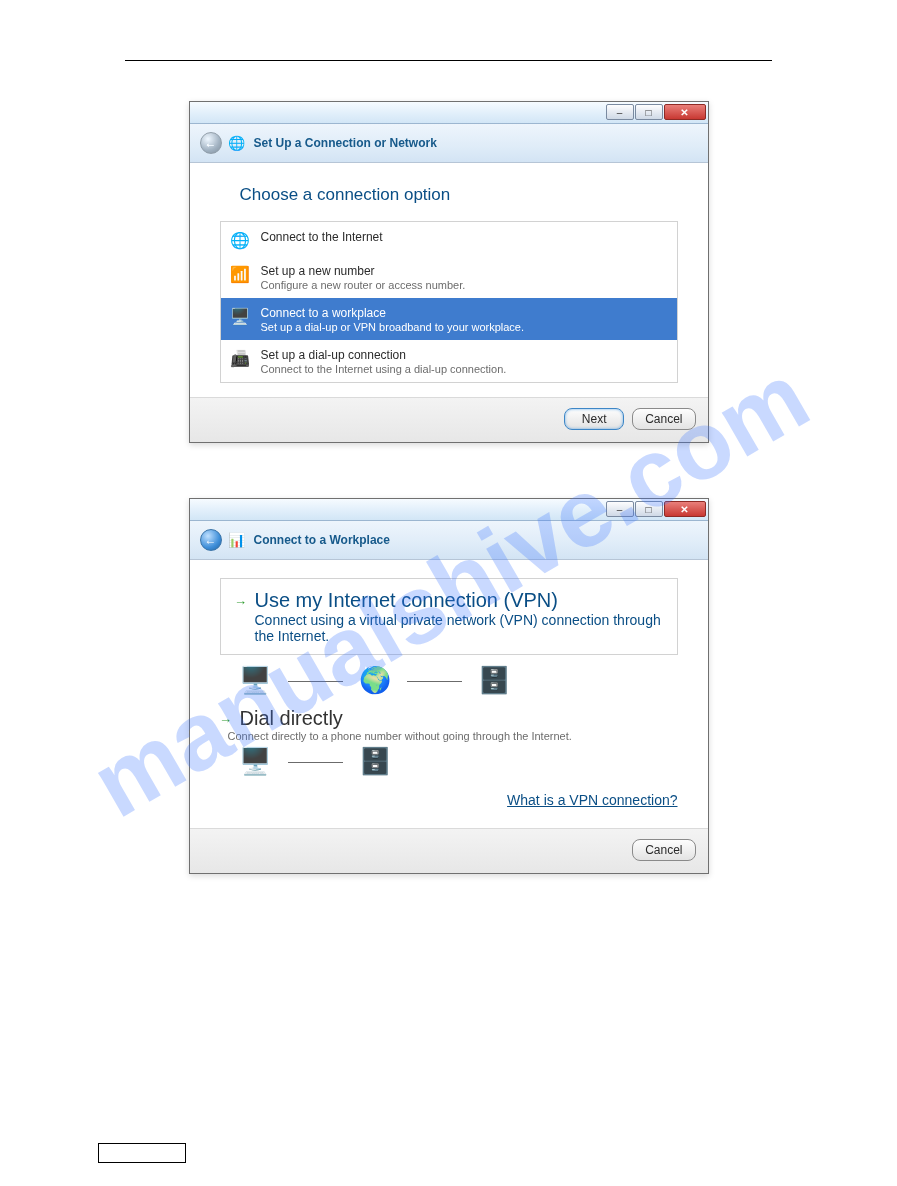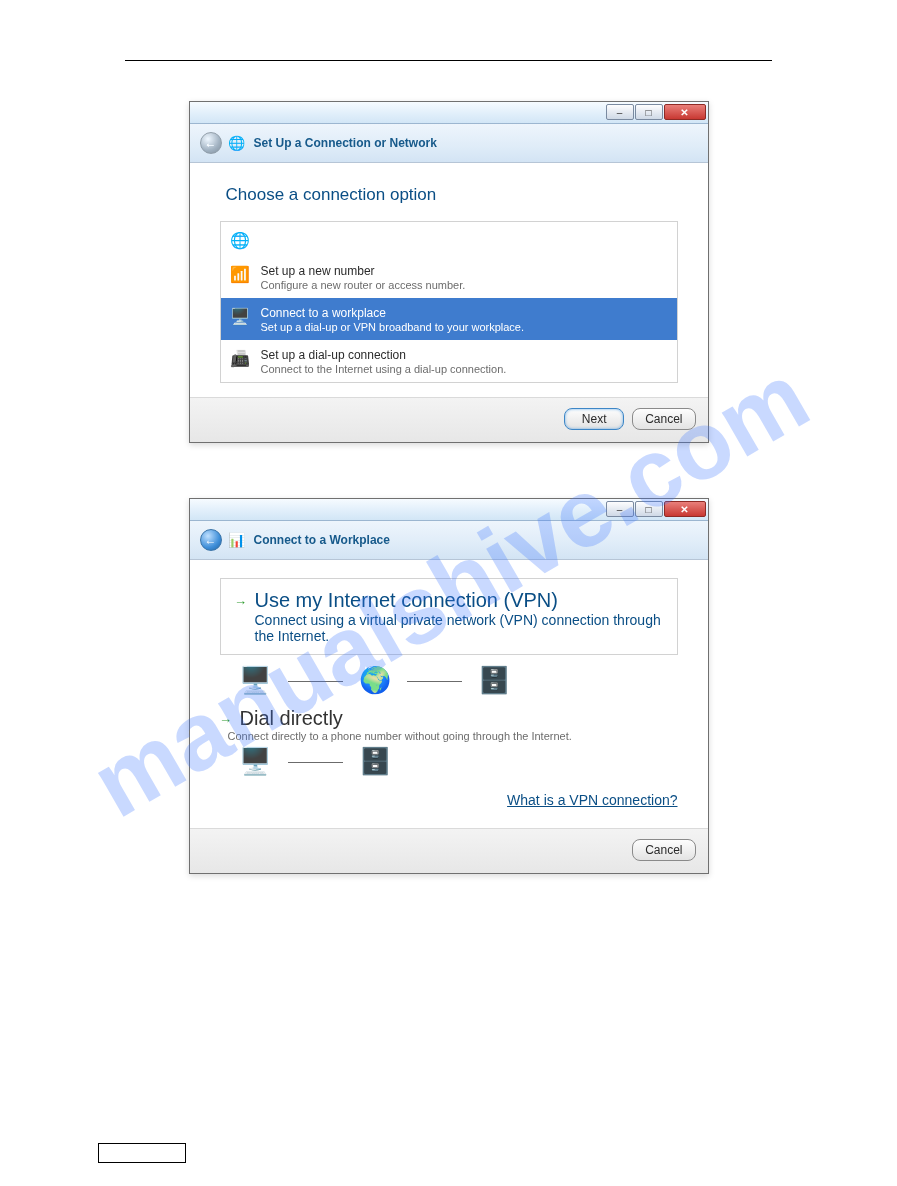--- a/index.html
+++ b/index.html
@@ -33,21 +33,21 @@
               border:1px solid #3a74a8; display:flex; align-items:center; justify-content:center;
               color:#fff; font-size:12px; cursor:pointer; }
   .back-btn.disabled { filter: grayscale(80%) brightness(1.15); opacity:.7; cursor:default; }
 
   .hdr-icon { width:16px; height:16px; display:flex; align-items:center; justify-content:center;
               font-size:14px; }
   .hdr-title { font-size:12px; color:#175a8b;font-weight:bold; }
 
   .body-area { padding: 18px 30px 14px 30px; }
 
-  .section-title { color:#0a4e85; font-size:17px; margin: 4px 0 16px 6px; font-weight:400; }
+  .section-title { color:#0a4e85; font-size:17px; margin: 4px 0 16px 20px; font-weight:400; }
 
   .option-list { border:1px solid #d2d2d2; background:#fff; padding: 0; }
   .opt-row { display:flex; align-items:flex-start; gap:10px; padding:8px 10px 6px 10px; cursor:pointer; }
   .opt-row .opt-icon { width:20px; height:20px; flex:0 0 20px; display:flex;
                        align-items:center; justify-content:center; font-size:16px; }
   .opt-text-wrap { display:flex; flex-direction:column; }
   .opt-title { font-size:12px; color:#2b2b2b; line-height:14px; }
   .opt-sub   { font-size:11px; color:#6c6c6c; line-height:14px; }
 
   .opt-row.selected { background:#3f7cce; }
@@ -115,20 +115,21 @@
   </div>
 
   <div class="body-area">
     <div class="section-title">Choose a connection option</div>
 
     <div class="option-list">
 
       <div class="opt-row">
         <span class="opt-icon">🌐</span>
         <div class="opt-text-wrap">
+          <span class="opt-title">Connect to the Internet</span>
         </div>
       </div>
 
       <div class="opt-row">
         <span class="opt-icon">📶</span>
         <div class="opt-text-wrap">
           <span class="opt-title">Set up a new number</span>
           <span class="opt-sub">Configure a new router or access number.</span>
         </div>
       </div>

